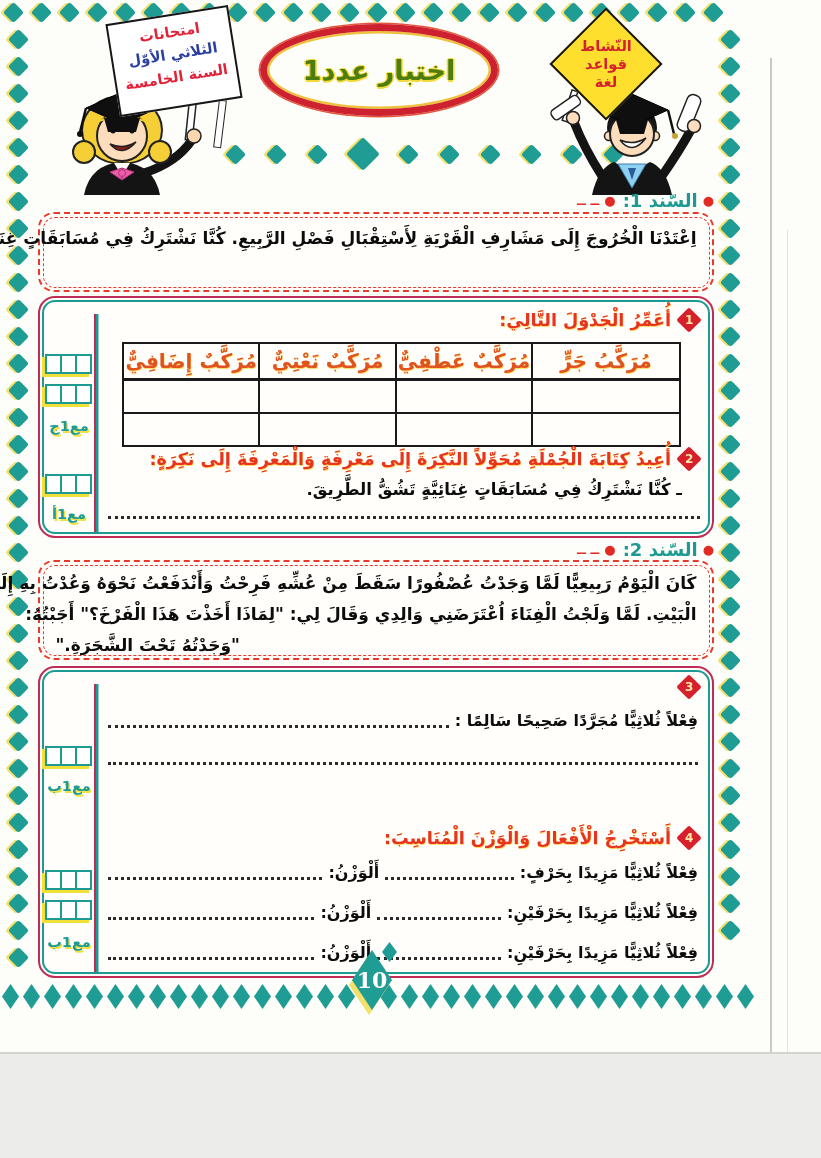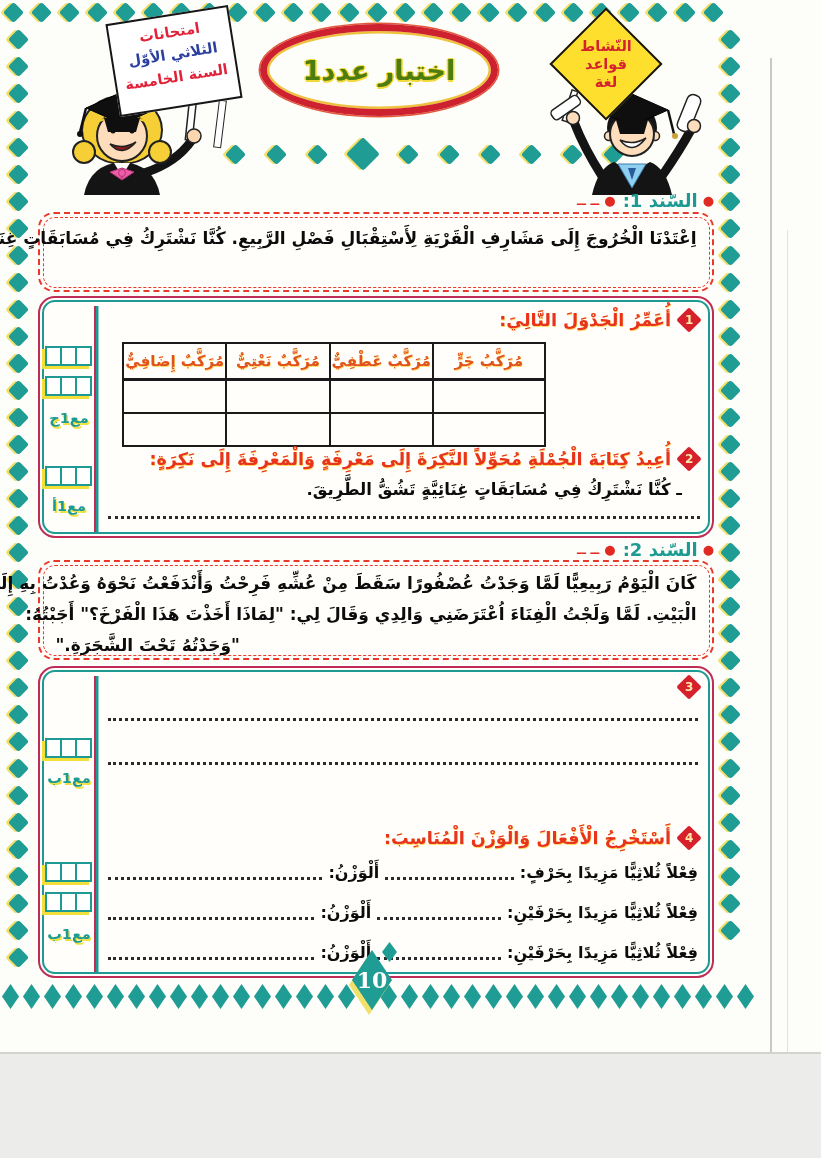--- a/index.html
+++ b/index.html
@@ -44,40 +44,40 @@
   .dashed-box{position:absolute;left:38px;width:676px;border:2.5px dashed #e8392b;
        border-radius:16px;box-sizing:border-box;background:#fffefb;}
   .dashed-box .inner{position:absolute;inset:2.5px;border:1.5px dashed #e8392b;border-radius:12px;
        direction:rtl;padding:3px 12px 0 12px;color:#0c0c0c;font-weight:bold;font-size:17px;}
   .dashed-box .inner div{line-height:34px;text-align:center;white-space:nowrap;}
   .dashed-box .inner div.last{text-align:left;}
   
   .section{position:absolute;left:38px;width:676px;border:2.5px solid #bf2c55;border-radius:17px;
        box-sizing:border-box;background:#fffefb;}
   .section .frame{position:absolute;inset:2px;border:2px solid #1d9b93;border-radius:13px;}
-  .margin-col{position:absolute;left:4px;top:8px;bottom:4px;width:50px;
+  .margin-col{position:absolute;left:4px;top:16px;bottom:4px;width:50px;
        border-right:2.5px solid #bf2c55;box-shadow:2.5px 0 0 #1d9b93;}
   .content{position:absolute;left:60px;right:4px;top:4px;bottom:4px;}
   .q-head{position:absolute;right:10px;display:flex;direction:rtl;align-items:center;gap:9px;}
   .q-num{width:18px;height:18px;flex:none;background:#d6202b;transform:rotate(45deg);
        border-radius:2px;display:flex;align-items:center;justify-content:center;}
   .q-num b{transform:rotate(-45deg);color:#ffe9a8;font-size:12px;}
   .q-title{color:#e8341c;font-weight:bold;font-size:17.5px;white-space:nowrap;
        text-shadow:0.5px 0.5px 0 #ffda66;}
   .score-grid{position:absolute;display:flex;background:#fff;border:2px solid #1d9b93;
        box-shadow:-3px 3px 0 #f3df3a;}
   .score-grid span{width:13px;height:16px;border-right:2px solid #1d9b93;}
   .score-grid span:last-child{border-right:none;}
   .margin-label{position:absolute;width:100%;text-align:center;direction:rtl;color:#1d9b93;
        font-weight:bold;font-size:14.5px;text-shadow:1.5px 1.5px 0 #f3df3a;}
   
   table.grid-table{position:absolute;right:12px;left:22px;border-collapse:collapse;
        direction:rtl;table-layout:fixed;}
   table.grid-table th{border:2px solid #1a1a1a;border-bottom:3px solid #1a1a1a;height:32px;
-       color:#e0531f;font-size:15px;font-weight:bold;text-shadow:0.5px 0.5px 0 #ffda66;margin-left:35px;}
+       color:#e0531f;font-size:20px;font-weight:bold;text-shadow:0.5px 0.5px 0 #ffda66;margin-left:35px;}
   table.grid-table td{border:2px solid #1a1a1a;height:29px;}
   .sentence{position:absolute;right:26px;direction:rtl;color:#0c0c0c;font-weight:bold;
        font-size:16.5px;white-space:nowrap;}
   .dotline{border-bottom:3.5px dotted #2b2b2b;}
   .answer-row{position:absolute;right:10px;left:8px;display:flex;direction:rtl;
        align-items:flex-end;gap:6px;}
   .answer-row .lbl{color:#0c0c0c;font-weight:bold;font-size:16px;white-space:nowrap;
        line-height:1.1;padding-bottom:0;}
   .answer-row .dots{flex:1;height:6px;border-bottom:3.5px dotted #2b2b2b;margin-bottom:2px;}
   .answer-row .dots.short{flex:0.9;}
@@ -403,20 +403,21 @@
         </div>
       <div class="margin-label" style="top:250px;">مع1ب</div>
     </div>
     <div class="content">
       <div class="q-head" style="top:6px;">
         <span class="q-num">
             <b>3</b>
           </span>
       </div>
       <div class="answer-row" style="top:40px;">
+        <span class="lbl">فِعْلاً ثُلاثِيًّا مُجَرَّدًا صَحِيحًا سَالِمًا :</span>
         <span class="dots"></span>
       </div>
       <div class="answer-row" style="top:84px;">
         <span class="dots"></span>
       </div>
       <div class="q-head" style="top:156px;">
         <span class="q-num">
             <b>4</b>
           </span>
         <span class="q-title">أَسْتَخْرِجُ الْأَفْعَالَ وَالْوَزْنَ الْمُنَاسِبَ:</span>

